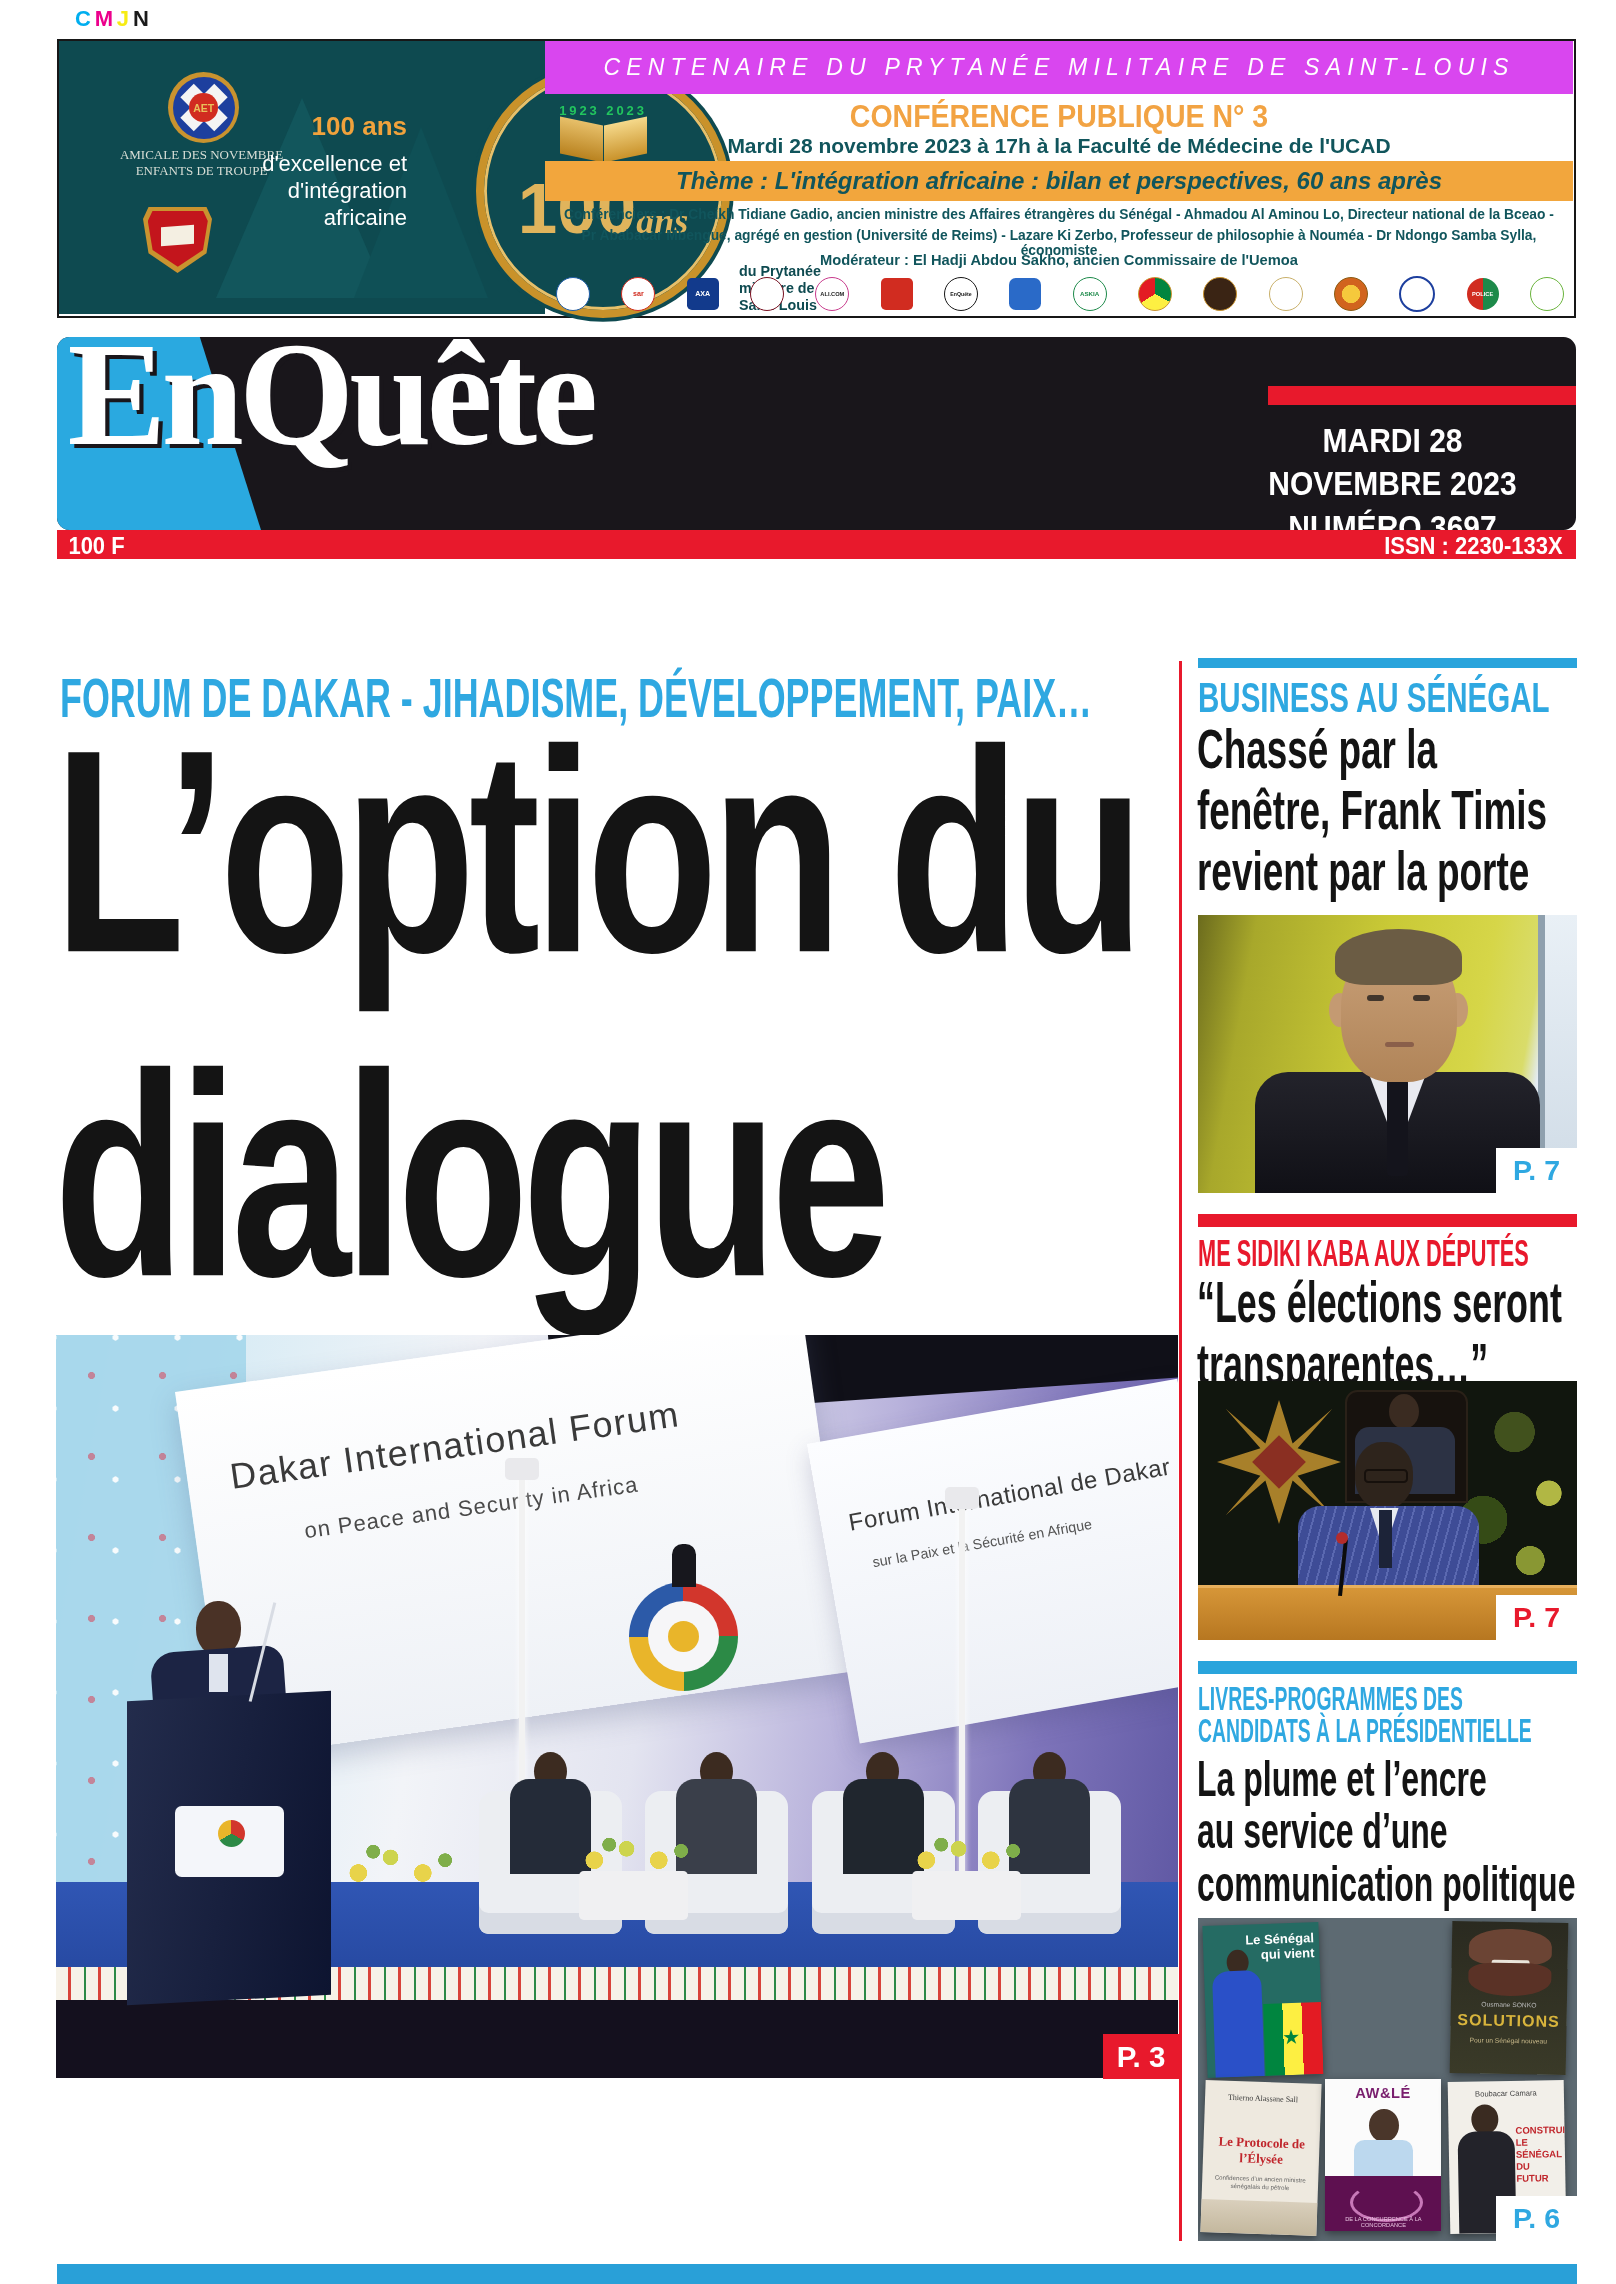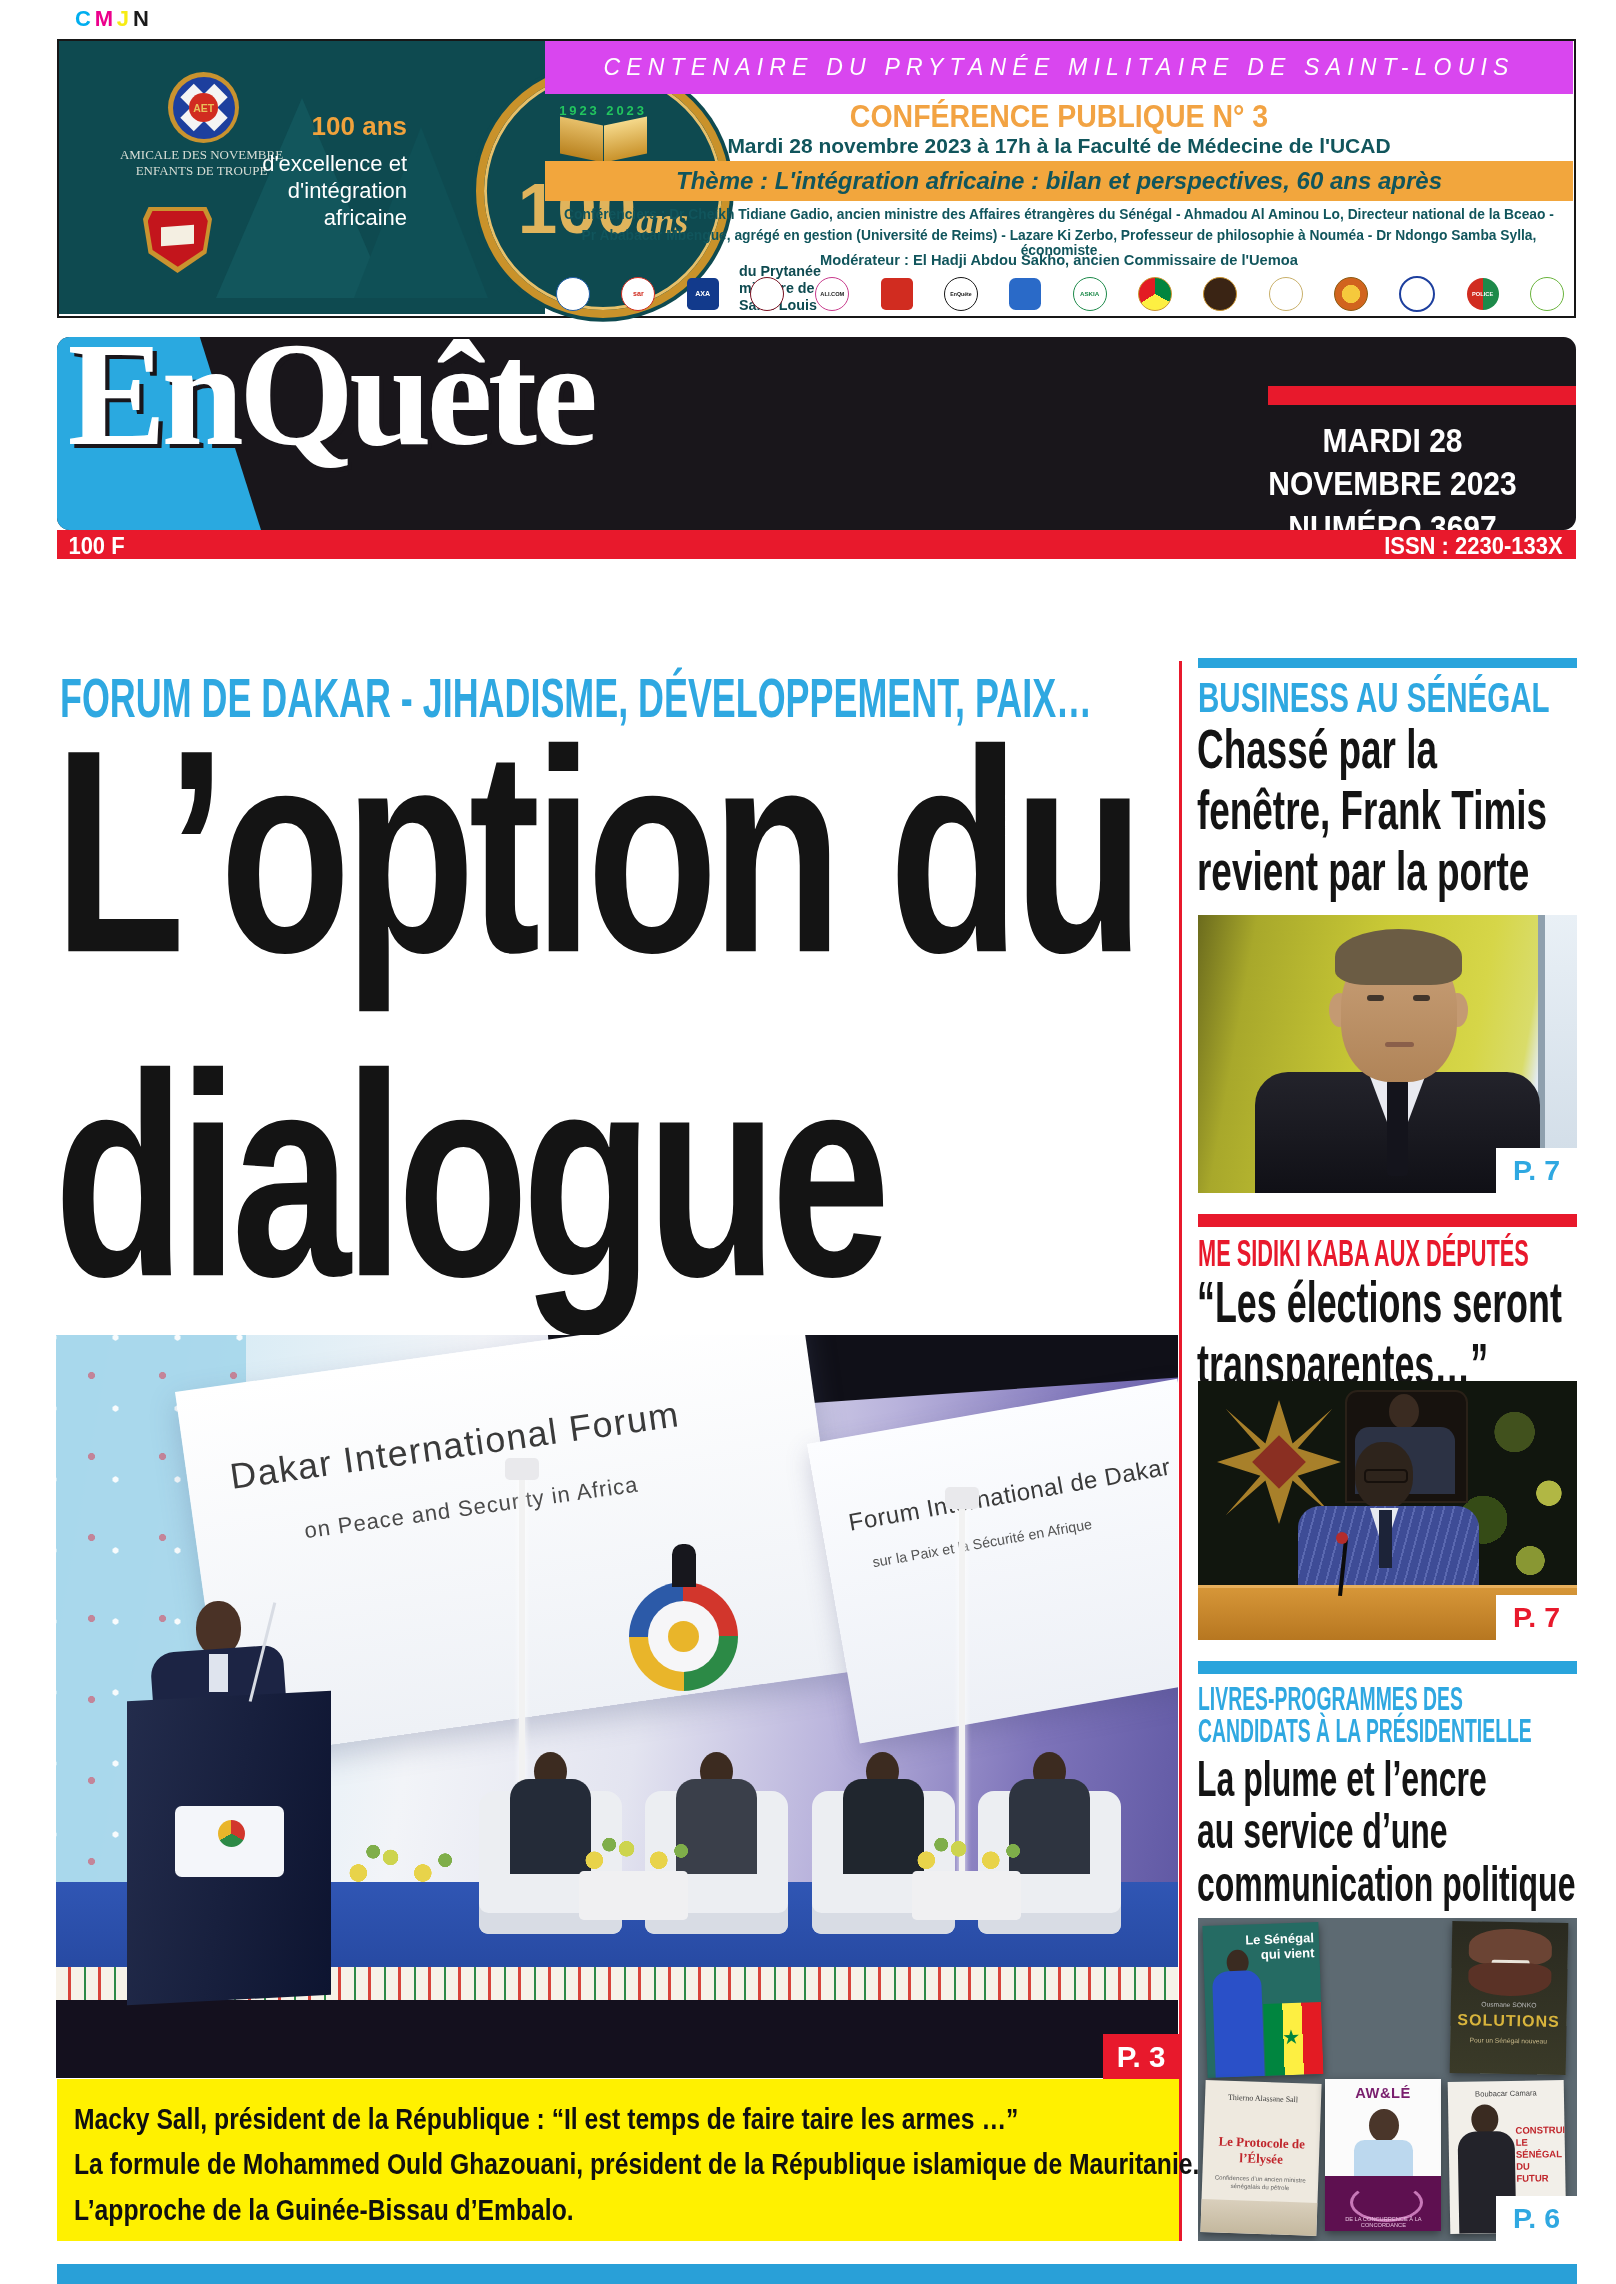--- a/index.html
+++ b/index.html
@@ -397,25 +397,20 @@
     <div class="abs pm-figseat pm-f3"></div>
     <div class="abs pm-figseat pm-f4"></div>
     <div class="abs pm-flowers pm-fl1"></div>
     <div class="abs pm-flowers pm-fl2"></div>
     <div class="abs pm-flowers pm-fl3"></div>
     <div class="abs pm-table pm-t1"></div>
     <div class="abs pm-table pm-t2"></div>
   </div>
   <div class="abs pref ctr">P. 3</div>
 
-  <div class="abs caption">
-    <div class="abs cap cap1 nowrap">Macky Sall, président de la République : “Il est temps de faire taire les armes …”</div>
-    <div class="abs cap cap2 nowrap">La formule de Mohammed Ould Ghazouani, président de la République islamique de Mauritanie.</div>
-    <div class="abs cap cap3 nowrap">L’approche de la Guinée-Bissau d’Embalo.</div>
-  </div>
 
   <div class="abs sb-bar sb-bar1 bar-blue"></div>
   <div class="abs sb-tag sb-tag1 nowrap">BUSINESS AU SÉNÉGAL</div>
   <div class="abs sb-hl h1l h1a nowrap">Chassé par la</div>
   <div class="abs sb-hl h1l h1b nowrap">fenêtre, Frank Timis</div>
   <div class="abs sb-hl h1l h1c nowrap">revient par la porte</div>
 
   <div class="abs ph1">
     <div class="abs t-window"></div>
     <div class="abs t-suit"></div>

